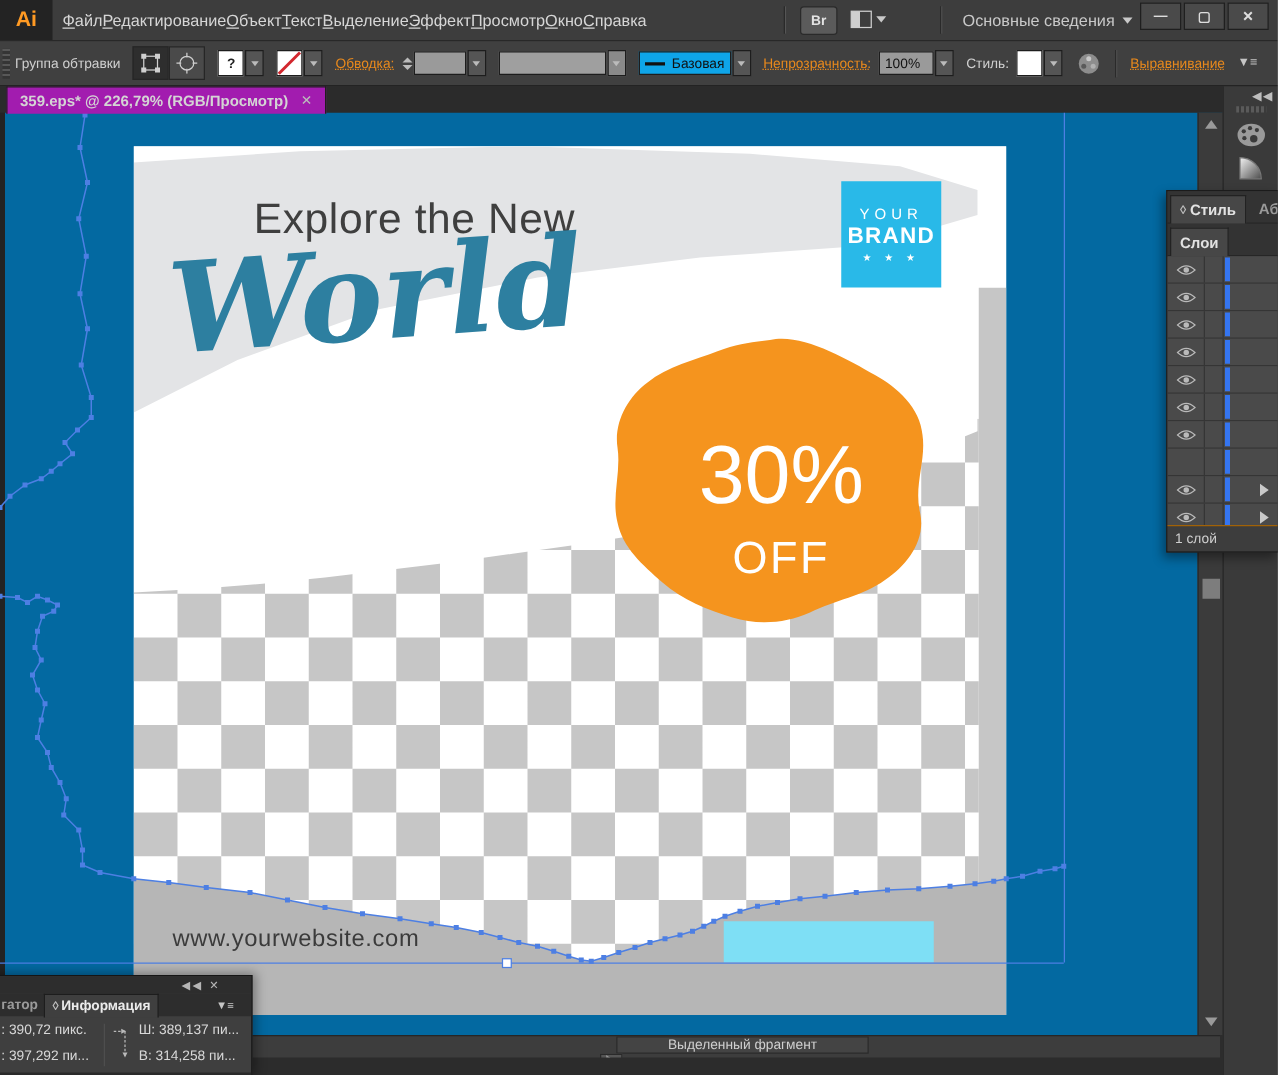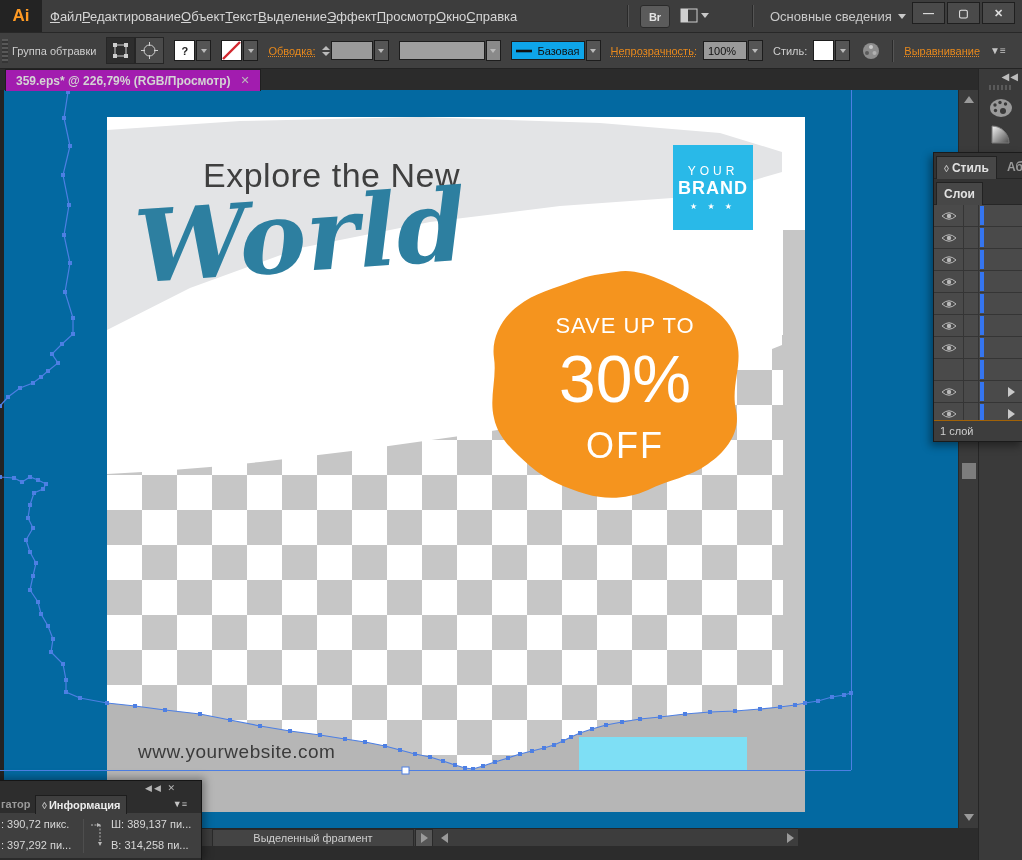--- a/index.html
+++ b/index.html
@@ -68,22 +68,22 @@
   
   #selsvg{left:0;top:0;z-index:5;pointer-events:none;}
   
   #vscroll{left:958px;top:90px;width:20px;height:738px;background:#3b3b3b;border-left:1px solid #2a2a2a;z-index:8;}
   .sb-btn{position:absolute;left:2px;width:16px;height:14px;display:flex;align-items:center;justify-content:center;}
   .tri-up{width:0;height:0;border-left:5px solid transparent;border-right:5px solid transparent;border-bottom:7px solid #9a9a9a;}
   .tri-dn{width:0;height:0;border-left:5px solid transparent;border-right:5px solid transparent;border-top:7px solid #9a9a9a;}
   .tri-rt{width:0;height:0;border-top:5px solid transparent;border-bottom:5px solid transparent;border-left:7px solid #9a9a9a;}
   .tri-lt{width:0;height:0;border-top:5px solid transparent;border-bottom:5px solid transparent;border-right:7px solid #9a9a9a;}
   #vthumb{position:absolute;left:3px;top:373px;width:14px;height:16px;background:#7d7d7d;}
-  #statusbar{left:0;top:828px;width:798px;height:18px;background:#3d3d3d;border-top:1px solid #262626;z-index:8;
-    display:flex;align-items:center;font-size:11px;color:#cfcfcf;}
+  #statusbar{left:0;top:828px;width:976px;height:18px;background:#3d3d3d;border-top:1px solid #262626;z-index:8;
+    display:flex;align-items:center;font-size:11px;color:#cfcfcf;flex-direction:column;}
   #status-field{margin-left:212px;width:200px;height:16px;background:#444;border:1px solid #2a2a2a;
     display:flex;align-items:center;justify-content:center;}
   #status-next{width:16px;height:16px;background:#565656;border:1px solid #2a2a2a;display:flex;align-items:center;justify-content:center;margin-left:1px;}
   #hscroll-left{margin-left:8px;}
   #bottom-strip{left:0;top:846px;width:978px;height:14px;background:#2c2c2c;z-index:8;}
   
   #dock{left:978px;top:68px;width:44px;height:792px;background:#3a3a3a;border-left:1px solid #262626;z-index:9;}
   #dock-collapse{position:absolute;right:4px;top:3px;color:#bdbdbd;font-size:10px;letter-spacing:1px;}
   #dock-grip{position:absolute;left:10px;top:17px;width:24px;height:5px;
     background:repeating-linear-gradient(90deg,#5a5a5a 0 2px,#3a3a3a 2px 4px);}
@@ -277,21 +277,20 @@
 
       <path fill="#f5941e" d="M616,272 C640,266 676,286 700,300 C718,310 736,326 738,348 C741,368 731,388 736,410 C741,432 726,452 708,464 C690,477 668,480 648,490 C628,499 606,500 586,494 C566,488 546,480 530,466 C514,452 498,438 494,418 C489,398 497,378 494,358 C491,338 502,318 518,306 C534,293 556,288 574,281 C590,275 600,274 616,272 Z"></path>
     </svg>
     <div class="headline">Explore the New</div>
     <div class="scriptword">World</div>
     <div id="brandbox">
       <div class="b1">YOUR</div>
       <div class="b2">BRAND</div>
       <div class="b3">★ ★ ★</div>
     </div>
-    <div class="badge-t1">SAVE UP TO</div>
     <div class="badge-t2">30%</div>
     <div class="badge-t3">OFF</div>
     <div id="website">www.yourwebsite.com</div>
     <div id="cta-shadow"></div>
   </div>
 </div>
 
 <svg class="abs" id="selsvg" width="1022" height="860">
   <line x1="0" y1="770.5" x2="851" y2="770.5" stroke="#4d7fe3" stroke-width="1"></line>
   <line x1="851.5" y1="90" x2="851.5" y2="770" stroke="#4d7fe3" stroke-width="1"></line>

